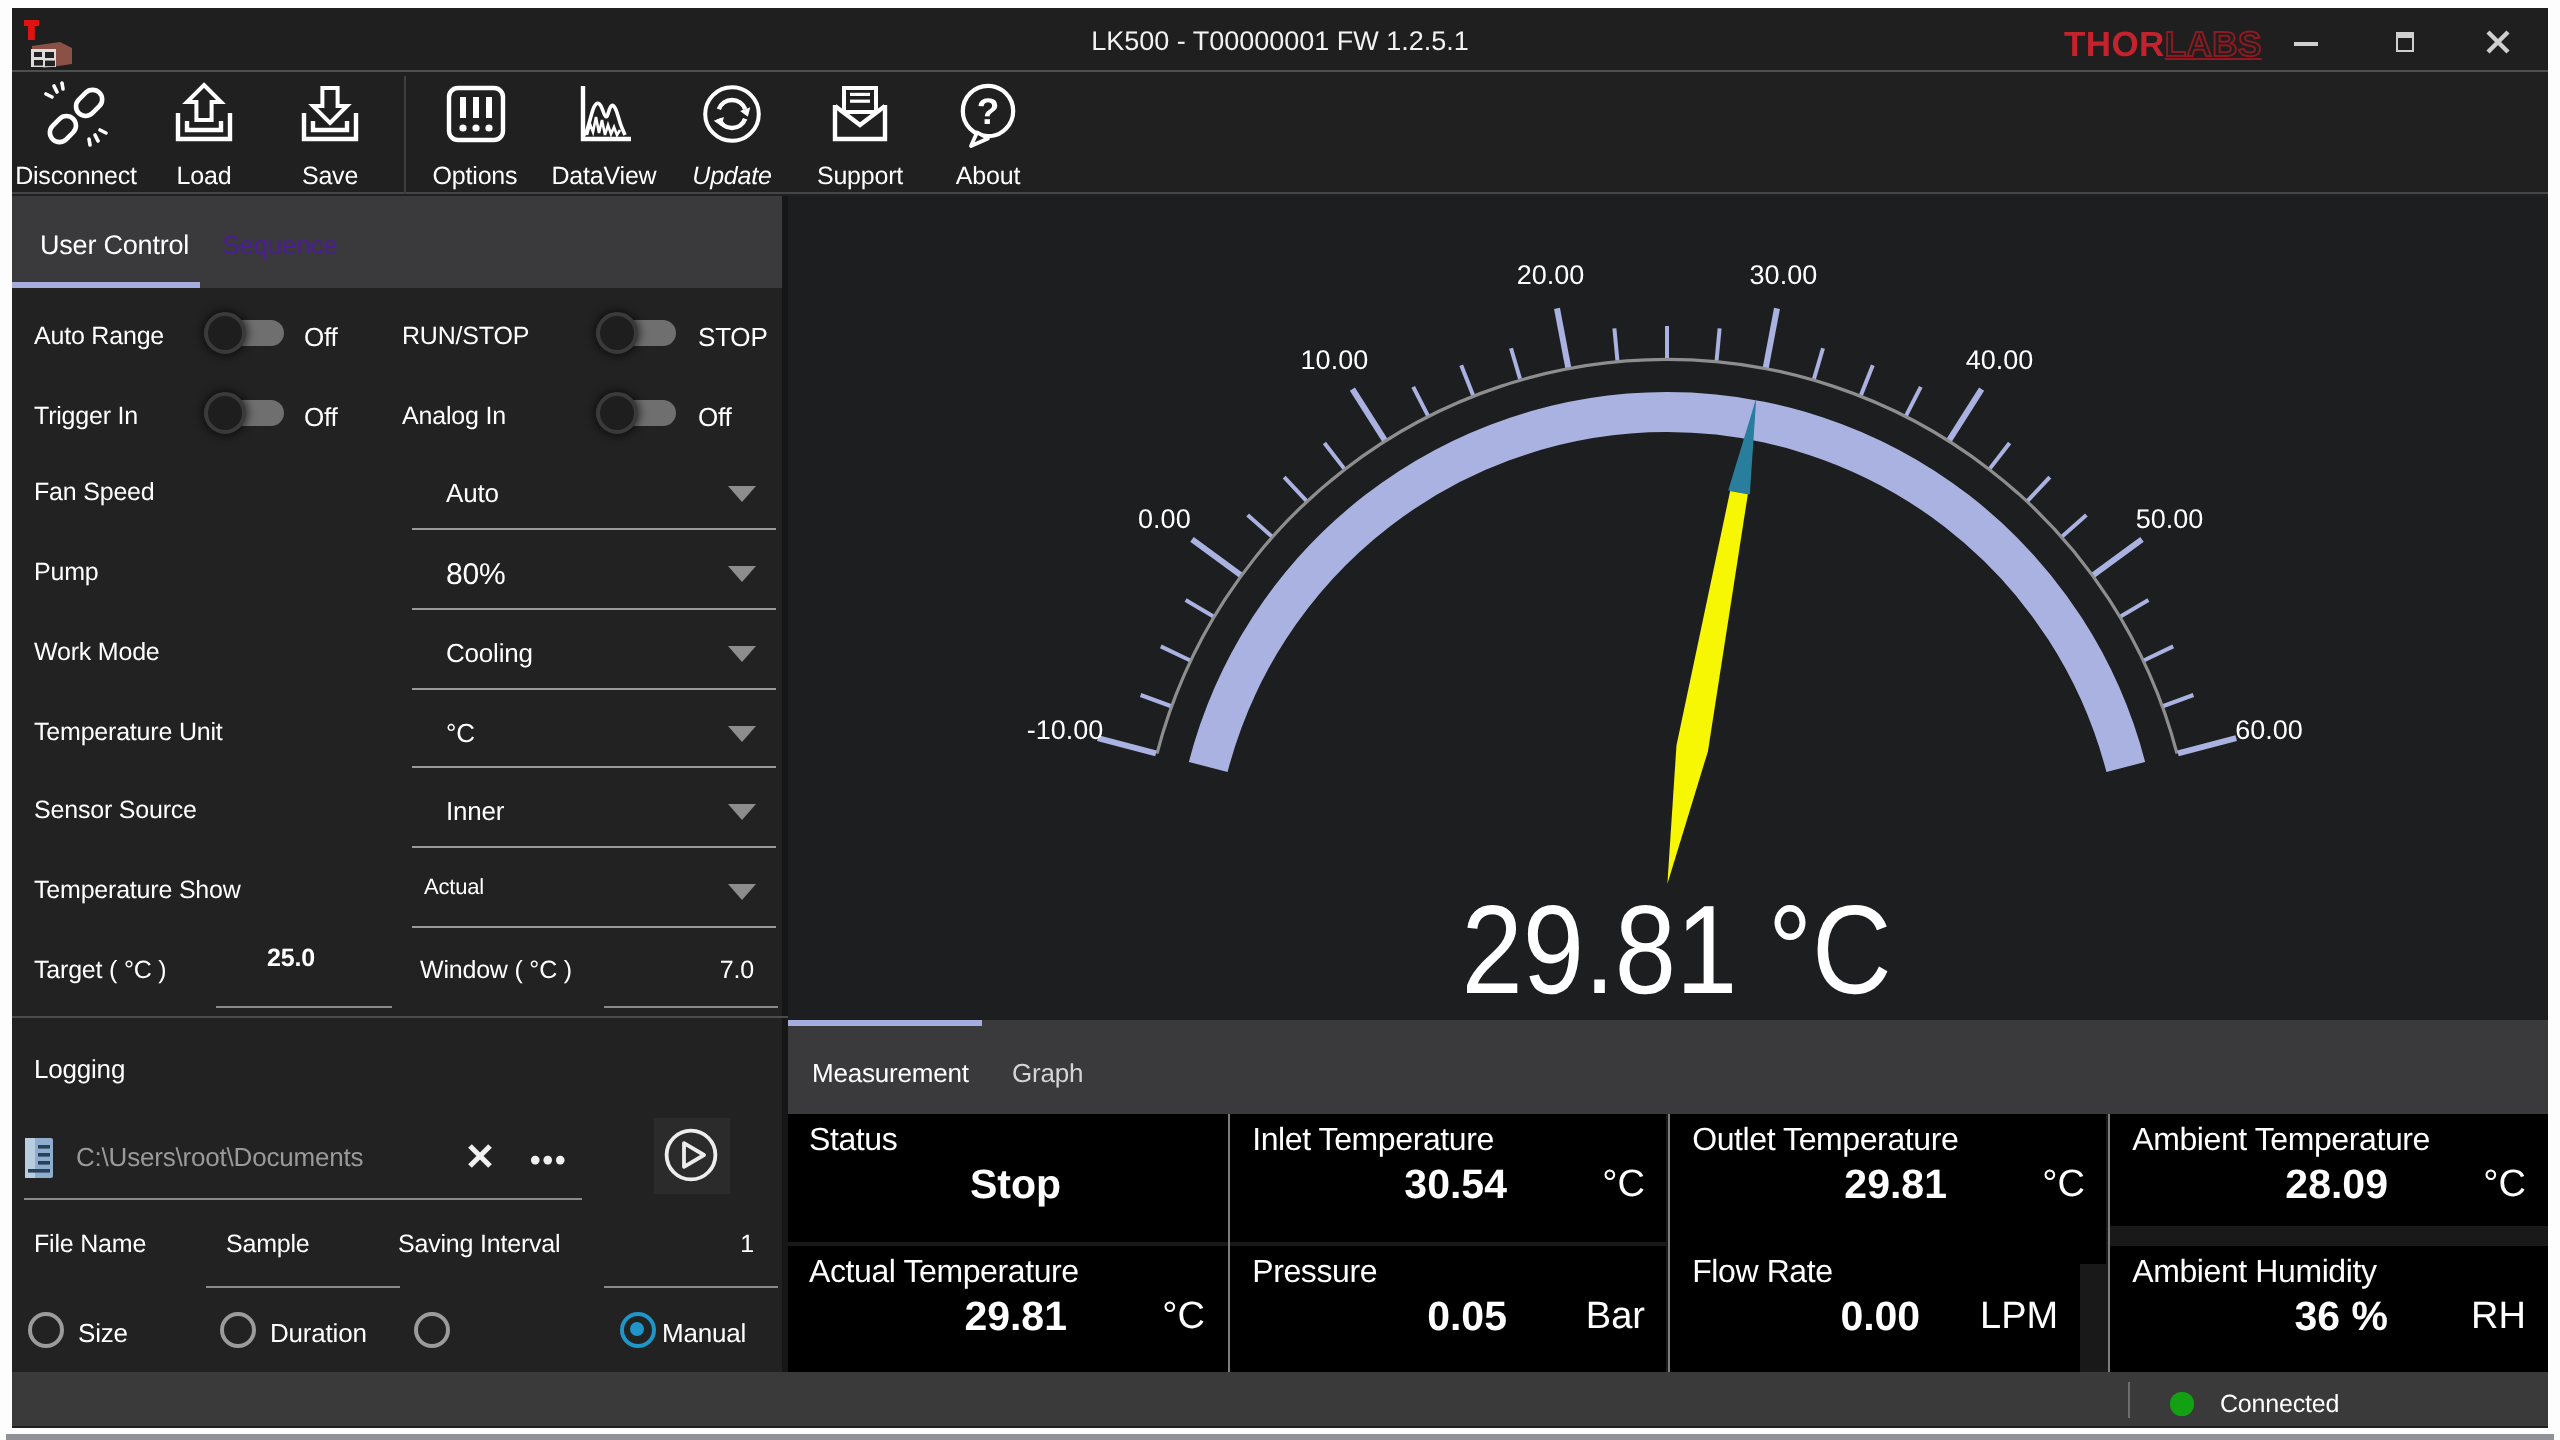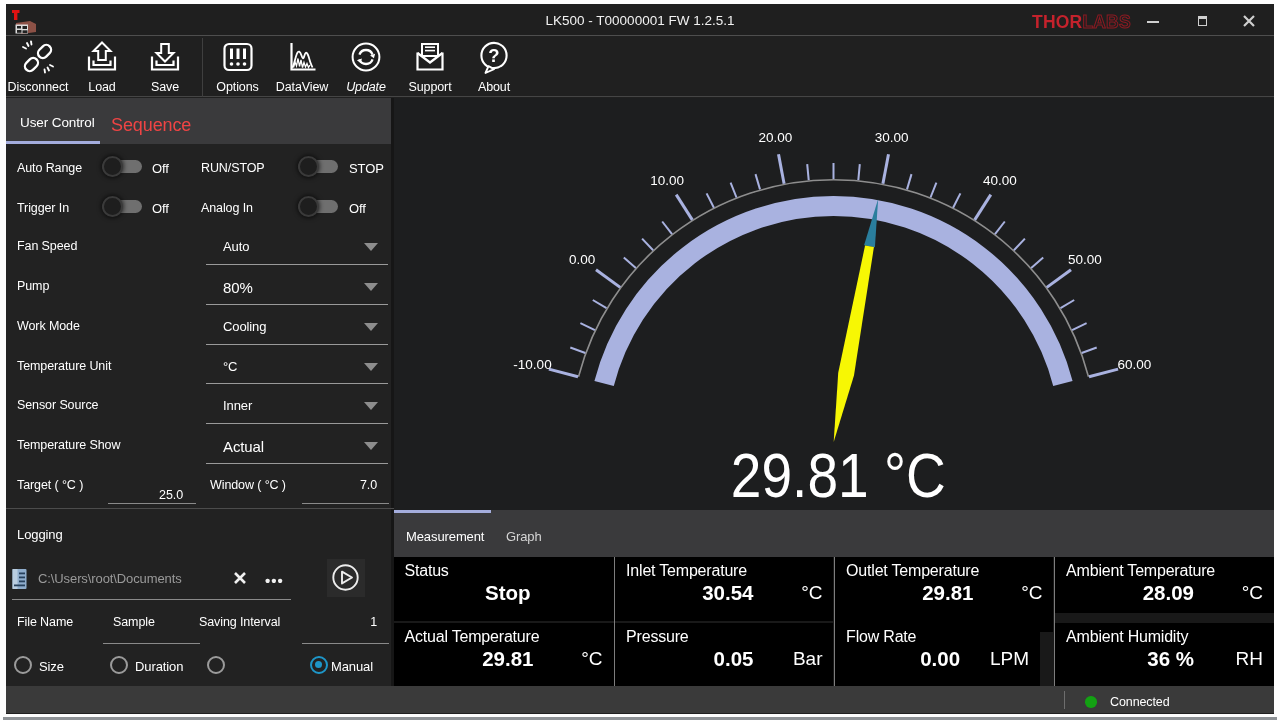--- a/index.html
+++ b/index.html
@@ -34,21 +34,21 @@
   <rect x="0" y="2" width="7.5" height="3" fill="#e01212"></rect>
   <path d="M4 15 L18 13 L24 16 L24 24 L10 26 L4 23 Z" fill="#8c5146"></path>
   <rect x="3.5" y="16.5" width="12.5" height="9" fill="#dcdcdc"></rect>
   <rect x="5" y="18" width="4" height="2.5" fill="#222"></rect>
   <rect x="10.5" y="18" width="4.5" height="3" fill="#222"></rect>
   <rect x="5" y="22" width="4.5" height="2.8" fill="#222"></rect>
   <rect x="10.5" y="22.3" width="5" height="2.8" fill="#222"></rect>
 </svg>
 <div class="abs" style="left:0; top:13px; width:1280px; text-align:center; font-size:13.5px; color:#f2f2f2;">LK500 - T00000001 FW 1.2.5.1</div>
 <div class="abs" style="left:1032px; top:12px; font-size:17.5px; font-weight:bold; letter-spacing:0.2px;">
-  <span style="color:#c4222c;">THOR</span><span style="color:transparent; -webkit-text-stroke:1px #8c1a22;">LABS</span>
+  <span style="color:#c4222c;">THOR</span><span style="color:transparent;text-decoration:underline; -webkit-text-stroke:1px #8c1a22;">LABS</span>
 </div>
 <div class="abs" style="left:1147px; top:20.5px; width:12px; height:2.5px; background:#cfcfcf;"></div>
 <div class="abs" style="left:1197.5px; top:16px; width:9.5px; height:9.5px; border:1.6px solid #cfcfcf; border-top-width:3px;"></div>
 <svg class="abs" style="left:1242px; top:14px;" width="14" height="14" viewBox="0 0 14 14">
       <path d="M2 2 L12 12 M12 2 L2 12" stroke="#cfcfcf" stroke-width="2.2"></path>
     </svg>
 
 <div class="abs" style="left:5.5px; top:37.3px; width:1268.5px; height:60px; background:#202020; border-bottom:1px solid #454545;"></div>
 <div class="abs" style="left:202px; top:38px; width:1px; height:59px; background:#3f3f3f;"></div>
 <div class="tool" style="left:-8px;"><svg width="36" height="36" viewBox="0 0 36 36">
@@ -108,21 +108,21 @@
  <path d="M5.5 14 L18 23.5 L30.5 14" fill="none" stroke="#fff" stroke-width="2.2"></path>
       </svg><div class="tlab">Support</div></div>
 <div class="tool" style="left:448px;"><svg width="36" height="36" viewBox="0 0 36 36">
         <circle cx="18" cy="16.5" r="12.6" fill="none" stroke="#fff" stroke-width="2.1"></circle>
         <path d="M12.5 27.2 L9.5 34 L18 30.2 Z" fill="#202020" stroke="#fff" stroke-width="1.9" stroke-linejoin="round"></path>
         <text x="18" y="23" text-anchor="middle" font-size="18.5" font-weight="bold" fill="#fff">?</text>
       </svg><div class="tlab">About</div></div>
 
 <div class="abs" style="left:5.5px; top:98.3px; width:388px; height:45.7px; background:#3a3a3c;"></div>
 <div class="abs lbl" style="left:20px; top:114.5px; font-size:13.5px;">User Control</div>
-<div class="abs lbl" style="left:111px; top:114.5px; font-size:18px; color:#ef4444;">Sequence</div>
+<div class="abs lbl" style="left:111px; top:114.5px; font-size:13px; color:#4c1d95;">Sequence</div>
 <div class="abs" style="left:5.5px; top:140.5px; width:94px; height:3.5px; background:#a4addd;"></div>
 
 <div class="abs" style="left:5.5px; top:144px; width:388px; height:542px; background:#222222;"></div>
 <div class="abs" style="left:390.5px; top:98px; width:3px; height:588px; background:#161616;"></div>
 <div class="abs" style="left:5.5px; top:507.8px; width:388px; height:1.4px; background:#4c4c4c;"></div>
 
 <div class="abs lbl" style="left:17px; top:161px;">Auto Range</div>
 <div class="toggle" style="left:102px; top:159.5px;">
       <div class="knob"></div>
     </div>
@@ -158,26 +158,26 @@
 <div class="combo-line" style="left:206px; top:343.7px;"></div>
 <div class="abs lbl" style="left:17px; top:358.5px;">Temperature Unit</div>
 <div class="abs lbl" style="left:223px; top:358.5px; font-size:13px;">°C</div>
 <div class="tri" style="left:364px; top:362.5px;"></div>
 <div class="combo-line" style="left:206px; top:383.2px;"></div>
 <div class="abs lbl" style="left:17px; top:398px;">Sensor Source</div>
 <div class="abs lbl" style="left:223px; top:398px; font-size:13px;">Inner</div>
 <div class="tri" style="left:364px; top:402px;"></div>
 <div class="combo-line" style="left:206px; top:422.7px;"></div>
 <div class="abs lbl" style="left:17px; top:438px;">Temperature Show</div>
-<div class="abs lbl" style="left:223px; top:438px; font-size:15px;">Actual</div>
+<div class="abs lbl" style="left:212px; top:438px; font-size:11px;">Actual</div>
 <div class="tri" style="left:364px; top:442px;"></div>
 <div class="combo-line" style="left:206px; top:462.7px;"></div>
 
 <div class="abs lbl" style="left:17px; top:478px;">Target ( °C )</div>
-<div class="abs lbl" style="left:108px; top:488px; width:75px; text-align:right;">25.0</div>
+<div class="abs lbl" style="left:108px; top:472px; width:75px; text-align:center;font-weight:bold;">25.0</div>
 <div class="ulin" style="left:108px; top:503px; width:88px;"></div>
 <div class="abs lbl" style="left:210px; top:478px;">Window ( °C )</div>
 <div class="abs lbl" style="left:302px; top:478px; width:75px; text-align:right;">7.0</div>
 <div class="ulin" style="left:302px; top:503px; width:87px;"></div>
 
 <div class="abs lbl" style="left:17px; top:527px; font-size:13px;">Logging</div>
 <svg class="abs" style="left:12px; top:568px;" width="16" height="22" viewBox="0 0 16 22">
   <rect x="0.5" y="1" width="14" height="20" rx="1" fill="#8fadcc"></rect>
       <rect x="0.5" y="1" width="5" height="20" fill="#b9cde0"></rect>
       <rect x="7" y="4.5" width="6" height="1.8" fill="#27415c"></rect>

